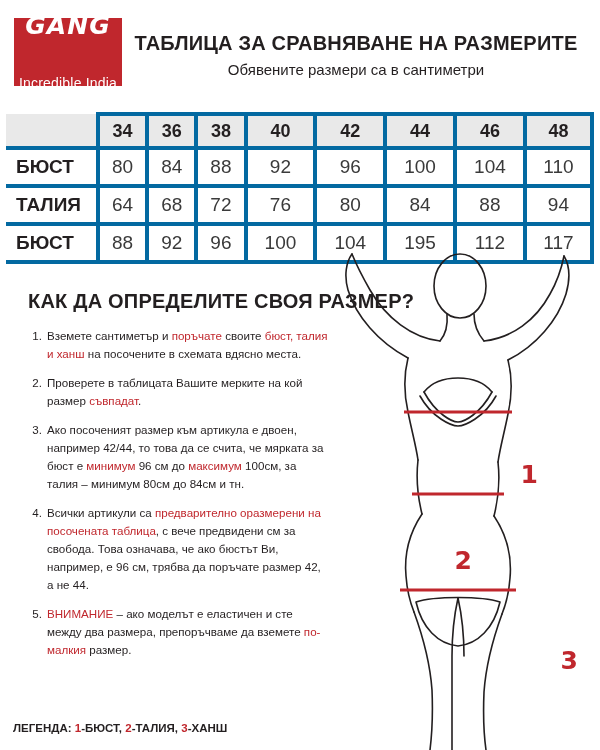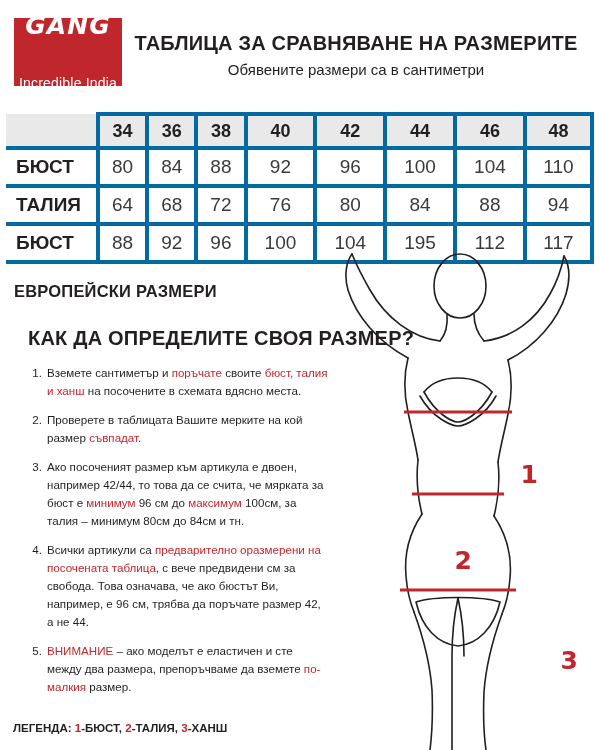--- a/index.html
+++ b/index.html
@@ -204,21 +204,20 @@
             <td>100</td>
             <td>104</td>
             <td>195</td>
             <td>112</td>
             <td>117</td>
           </tr>
         </tbody>
     </table>
   </div>
 
-  <div class="eu-title">ЕВРОПЕЙСКИ РАЗМЕРИ</div>
 
   <div class="how-title">КАК ДА ОПРЕДЕЛИТЕ СВОЯ РАЗМЕР?</div>
 
   <div class="steps" id="steps">
       <div class="step">
         <div class="step-num">1.</div>
         <div class="step-body"><span>Вземете сантиметър и </span><span class="red">поръчате</span><span> своите </span><span class="red">бюст, талия и ханш</span><span> на посочените в схемата вдясно места.</span></div>
       </div>
       <div class="step">
         <div class="step-num">2.</div>

